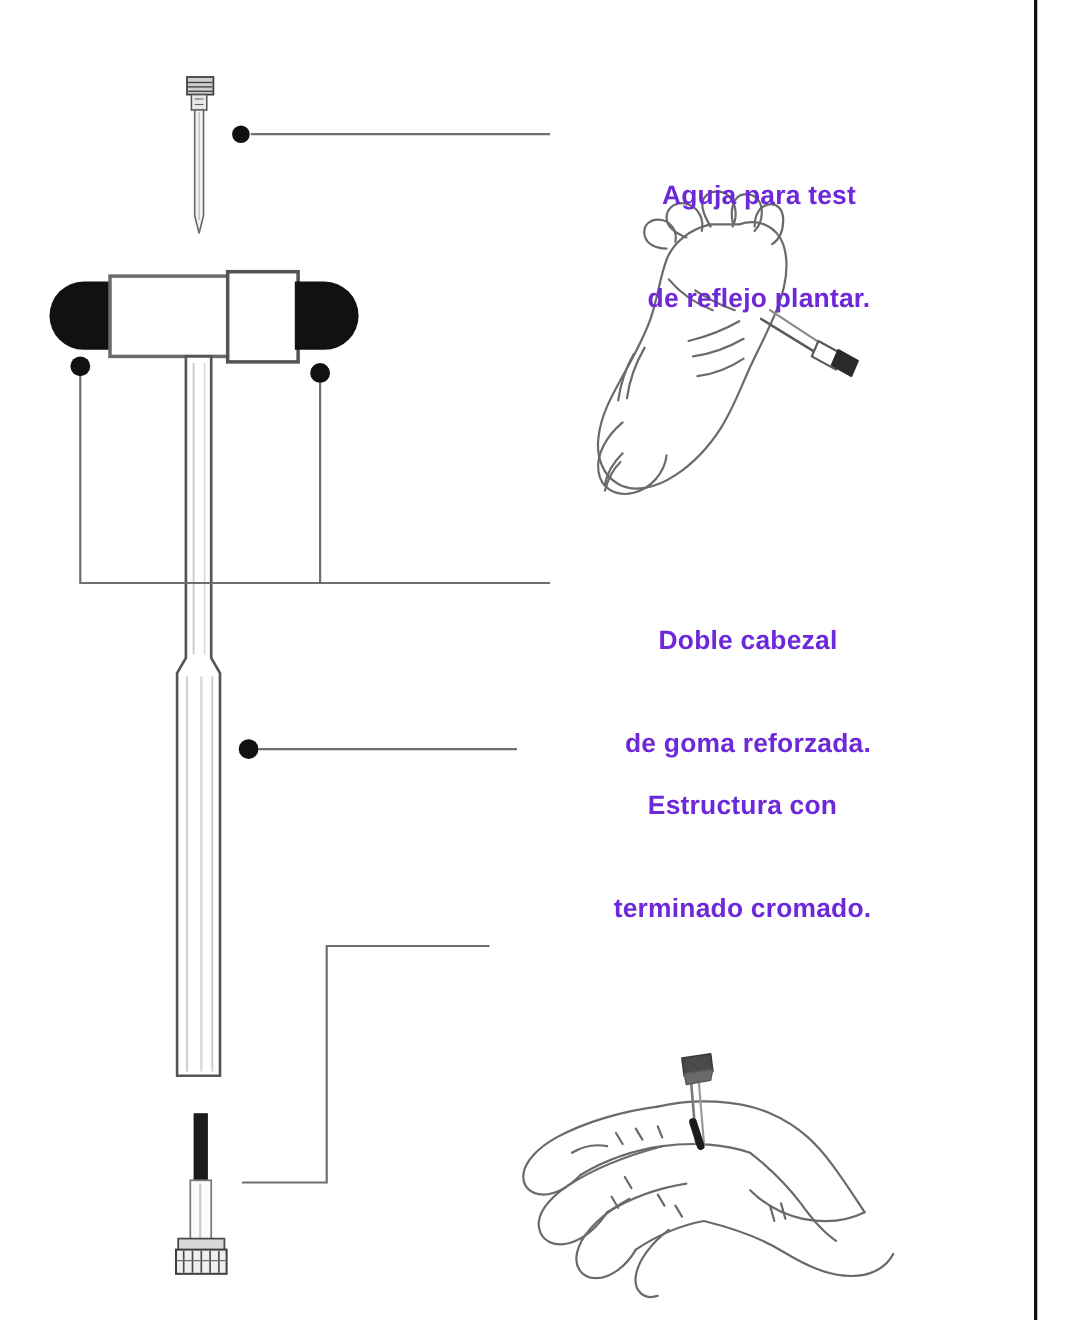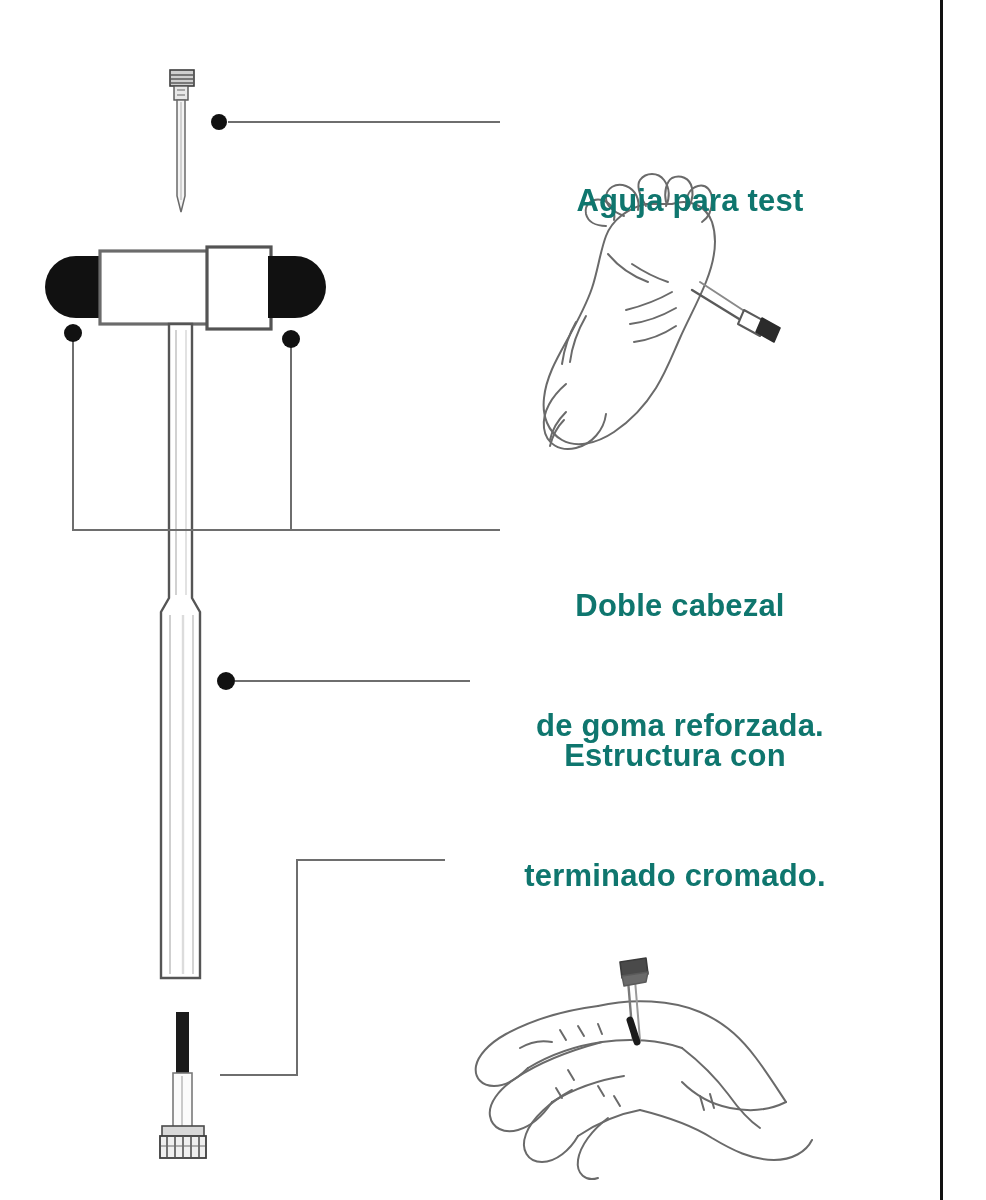--- a/index.html
+++ b/index.html
@@ -19,24 +19,24 @@
   }
   #diagram-svg {
     position: absolute;
     left: 0;
     top: 0;
     width: 986px;
     height: 1200px;
   }
   .label {
     position: absolute;
-    color: #0f766e;
+    color: #6d28d9;
     font-family: "Liberation Sans", sans-serif;
     font-weight: 700;
-    font-size: 31px;
+    font-size: 24px;
     line-height: 1.30;
     letter-spacing: 0.2px;
     text-align: center;
     white-space: pre;
   }
   .label .line { display: block; }
   #label-needle   { left: 500px; top: 100px;  width: 380px; }
   #label-head     { left: 490px; top: 505px;  width: 380px; }
   #label-shaft    { left: 480px; top: 655px;  width: 390px; }
   #label-brush    { left: 450px; top: 835px;  width: 420px; }
@@ -218,20 +218,21 @@
       <path d="M 634 968 L 640 1040" stroke="#9a9a9a" stroke-width="2"></path>
       <path d="M 630 1020 L 637 1042" stroke="#1b1b1b" stroke-width="7"></path>
       <path d="M 620 962 L 646 958 L 648 974 L 622 978 Z" fill="#4a4a4a" stroke="#3a3a3a" stroke-width="1.6"></path>
       <path d="M 622 976 L 648 972 L 646 982 L 624 986 Z" fill="#6a6a6a" stroke="#5a5a5a" stroke-width="1.4"></path>
     </g>
 
   </svg>
 
   <div class="label" id="label-needle">
     <span class="line">Aguja para test</span>
+    <span class="line">de reflejo plantar.</span>
   </div>
 
   <div class="label" id="label-head">
     <span class="line">Doble cabezal</span>
     <span class="line">de goma reforzada.</span>
   </div>
 
   <div class="label" id="label-shaft">
     <span class="line">Estructura con</span>
     <span class="line">terminado cromado.</span>

